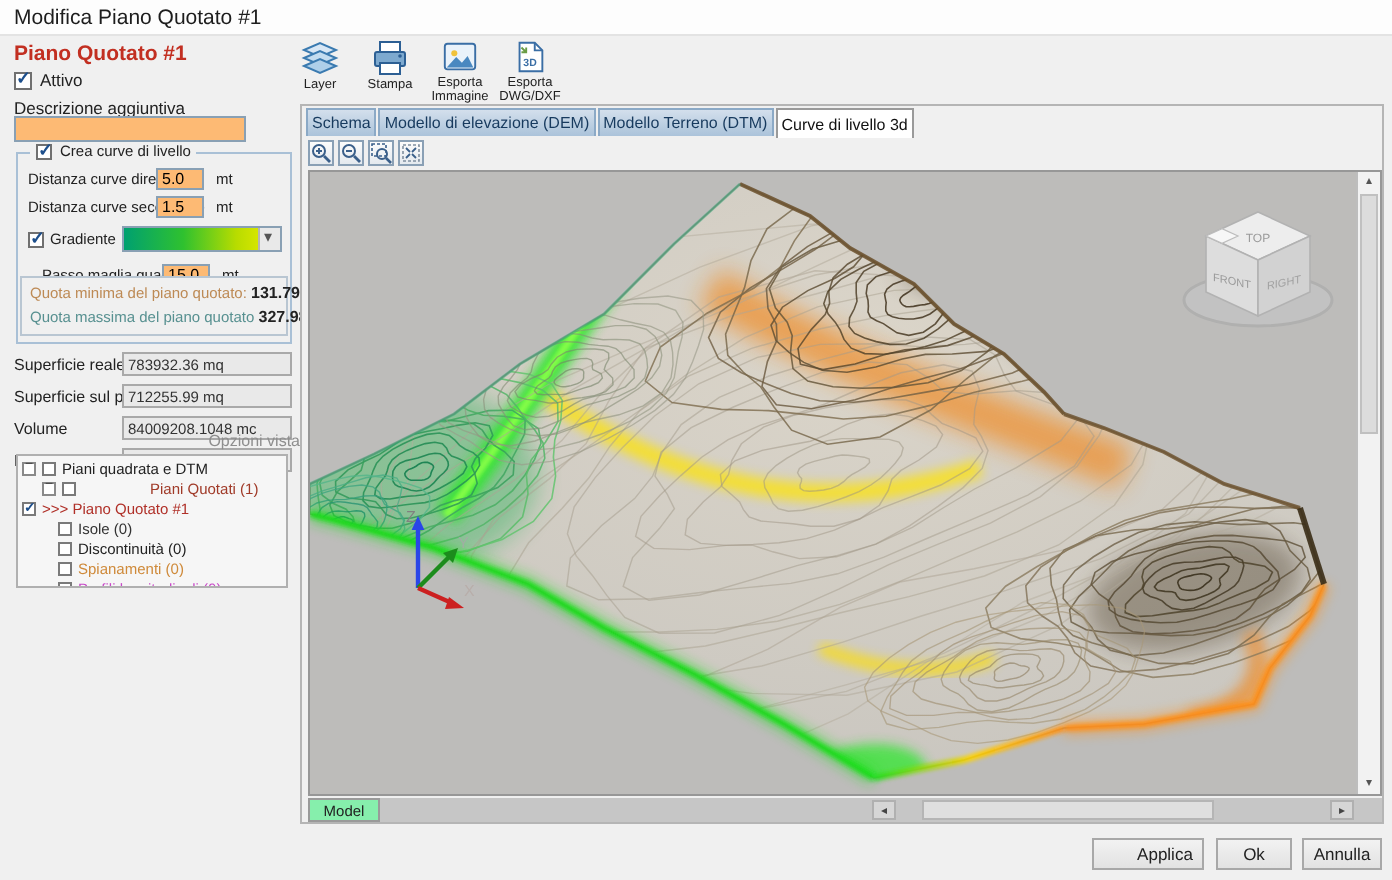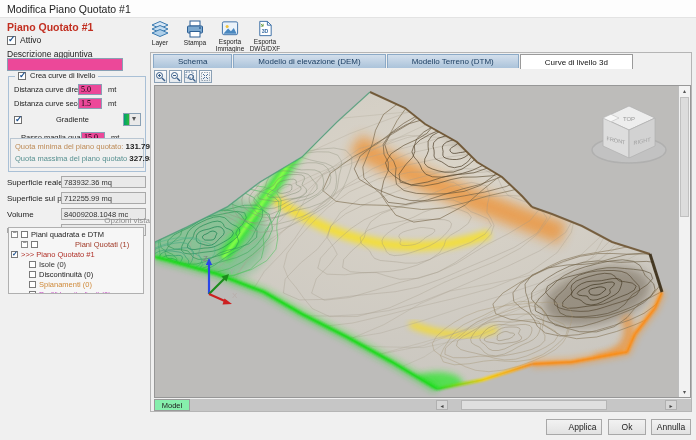--- a/index.html
+++ b/index.html
@@ -10,21 +10,21 @@
   
   .titlebar { left:0; top:0; width:696px; height:18px; background:#fdfdfd; border-bottom:1px solid #e3e3e3; }
   .titlebar .t { position:absolute; left:7px; top:3px; font-size:10.5px; color:#1d1d1d; }
 
   
   .heading { left:7px; top:21px; font-size:10.5px; font-weight:bold; color:#c22f21; }
   .cbrow { display:flex; align-items:center; gap:4px; font-size:8.5px; color:#222; }
   .cb { width:9px; height:9px; border:1px solid #707070; background:#fff; display:inline-block; position:relative; flex:none; }
   .cb.checked::after { content:"\2713"; position:absolute; top:-3px; left:0px; font-size:9px; font-weight:bold; color:#1d4f8c; }
   .lbl { font-size:8.5px; color:#222; }
-  input.txt { border:1px solid #89a0b4; background:#ec4899; font-family:Liberation Serif, serif; font-size:8px; padding:0 2px; height:13px; }
+  input.txt { border:1px solid #89a0b4; background:#fdba74; font-family:Liberation Sans, sans-serif; font-size:8px; padding:0 2px; height:13px; }
   .grp { border:1px solid #a9c0d6; background:transparent; }
   .grp-legend { position:absolute; top:-6px; left:6px; background:#f0f0f0; padding:0 3px; }
   .frow { display:flex; align-items:center; margin:3px 0 0 5px; }
   .frow .fl { font-size:7.5px; color:#222; width:64px; flex:none; white-space:nowrap; }
   .frow input { width:24px; height:11px; flex:none; }
   .frow .unit { font-size:7.5px; color:#222; margin-left:6px; }
   .grad-drop { flex:1; height:13px; border:1px solid #89a0b4; background:linear-gradient(90deg,#00a070,#2fc12f 38%,#b8dc00 72%,#f2ef00); position:relative; margin-right:4px; cursor:pointer; }
   .grad-drop .arr { position:absolute; right:0; top:0; width:11px; height:100%; background:#e9e9e9; border-left:1px solid #b5b5b5; }
   .grad-drop .arr::after { content:"\25BE"; position:absolute; left:2px; top:0px; font-size:8px; color:#555; }
   .quotabox { border:1px solid #b9c6d2; padding:3px 4px 2px 4px; }
@@ -43,21 +43,21 @@
   .trow .tl { font-size:7.5px; color:#222; }
 
   
   .toolbtn { width:32px; height:33px; display:flex; flex-direction:column; align-items:center; cursor:pointer; }
   .toolbtn .ic { width:22px; height:20px; }
   .toolbtn .tl1, .toolbtn .tl2 { font-size:6.5px; color:#222; line-height:7px; text-align:center; }
 
   
   .mainpanel { left:150px; top:52px; width:542px; height:360px; background:#f0f0f0; border:1px solid #b5b5b5; }
   .tabs { position:absolute; left:2px; top:1px; height:15px; display:flex; gap:1px; }
-  .tab { height:14px; padding:0 24px; font-size:8px; display:flex; align-items:center; background:linear-gradient(#d3dfec,#abc3da); border:1px solid #8ba9c6; border-bottom:none; color:#173a5e; cursor:pointer; white-space:nowrap; }
+  .tab { height:14px; padding:0 2px; font-size:8px; display:flex; align-items:center; background:linear-gradient(#d3dfec,#abc3da); border:1px solid #8ba9c6; border-bottom:none; color:#173a5e; cursor:pointer; white-space:nowrap; }
   .tab.active { background:#ffffff; color:#111; height:15px; border-color:#9a9a9a; }
   .zoombar { position:absolute; left:3px; top:17px; display:flex; gap:2px; }
   .zbtn { width:13px; height:13px; border:1px solid #8aa0b5; background:linear-gradient(#fcfcfc,#e4e9ee); display:flex; align-items:center; justify-content:center; cursor:pointer; }
   .canvas { position:absolute; left:3px; top:32px; width:537px; height:313px; background:#bdbcba; border:1px solid #979797; overflow:hidden; }
   .vscroll { position:absolute; right:0; top:0; width:12px; height:100%; background:#f2f2f2; border-left:1px solid #bdbdbd; }
   .vscroll .ua, .vscroll .da { position:absolute; left:0; width:100%; height:10px; color:#555; font-size:6px; text-align:center; line-height:10px; cursor:pointer; }
   .vscroll .ua::after { content:"\25B4"; } .vscroll .da::after { content:"\25BE"; }
   .vscroll .ua { top:0; } .vscroll .da { bottom:0; }
   .vscroll .vthumb { position:absolute; left:1px; top:11px; width:9px; height:120px; background:#dcdcdc; border:1px solid #c0c0c0; }
   .statusrow { position:absolute; left:3px; top:346px; width:537px; height:12px; background:#c6c6c6; }
@@ -101,21 +101,21 @@
     <div class="frow" style="margin-top:7px;">
       <span class="fl">Distanza curve direttrici</span>
       <input class="txt" value="5.0" style="">
       <span class="unit">mt</span>
     </div>
     <div class="frow">
       <span class="fl">Distanza curve secondarie</span>
       <input class="txt" value="1.5" style="">
       <span class="unit">mt</span>
     </div>
-    <div class="frow" style="margin-top:4px;gap:31px;">
+    <div class="frow" style="margin-top:4px;">
       <span class="cb checked" style="width:8px;height:8px;margin-right:3px;"></span>
       <span class="fl" style="width:36px;">Gradiente</span>
       <span class="grad-drop">
           <span class="arr"></span>
         </span>
     </div>
     <div class="frow" style="margin-top:6px; margin-left:12px;">
       <span class="fl" style="width:60px;">Passo maglia quadrata</span>
       <input class="txt" value="15.0" style="">
       <span class="unit">mt</span>

